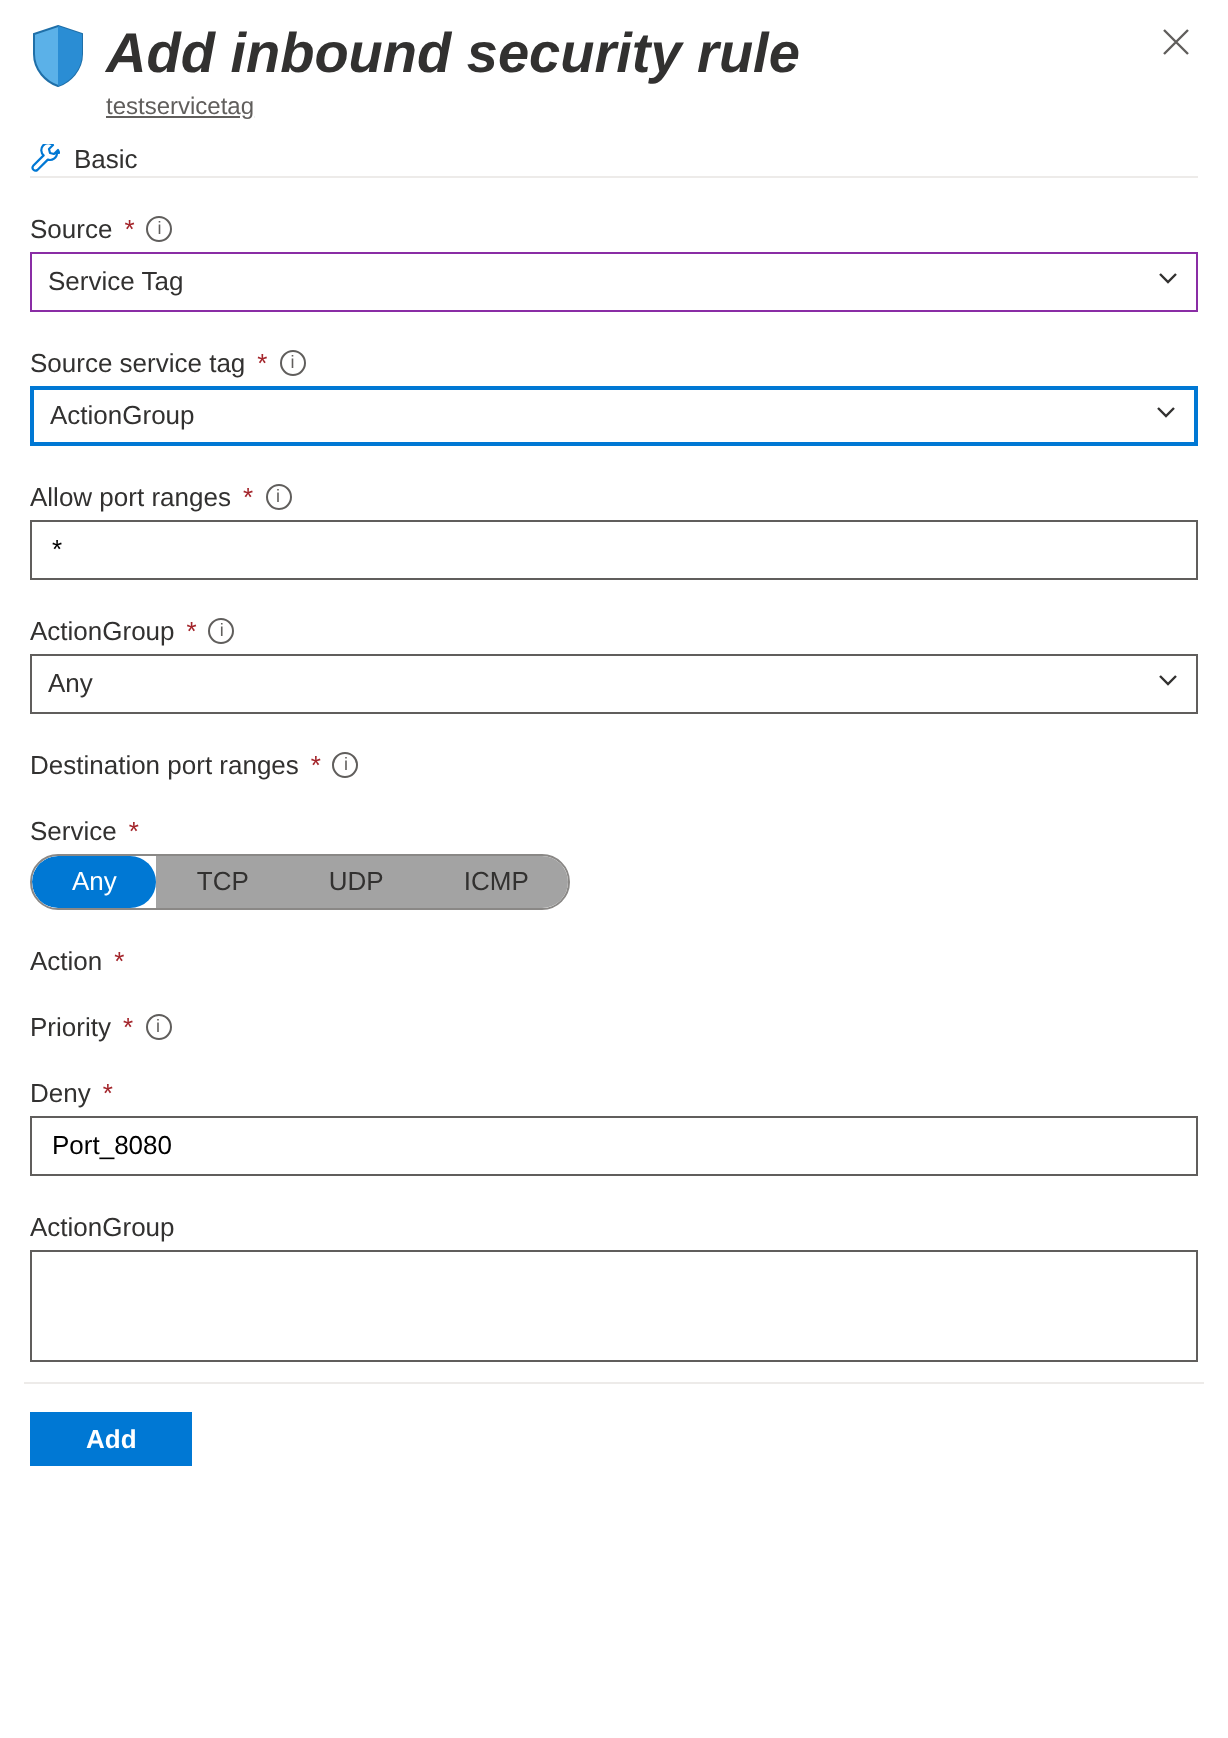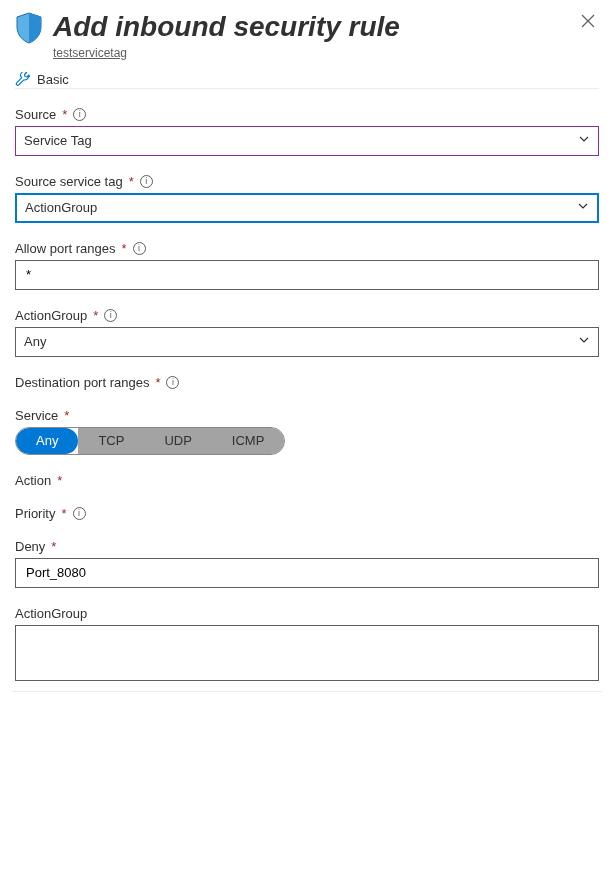--- a/index.html
+++ b/index.html
@@ -283,14 +283,17 @@
     <div class="field" style="margin-bottom:8px;">
       <div class="label-row">
         <span class="lbl">ActionGroup</span>
       </div>
       <textarea class="textarea" style=""></textarea>
     </div>
 
   </div>
 
   <div class="footer-sep"></div>
+  <div class="footer">
+    <button class="add-btn">Add</button>
+  </div>
 
 </div>
 
 </body></html>

